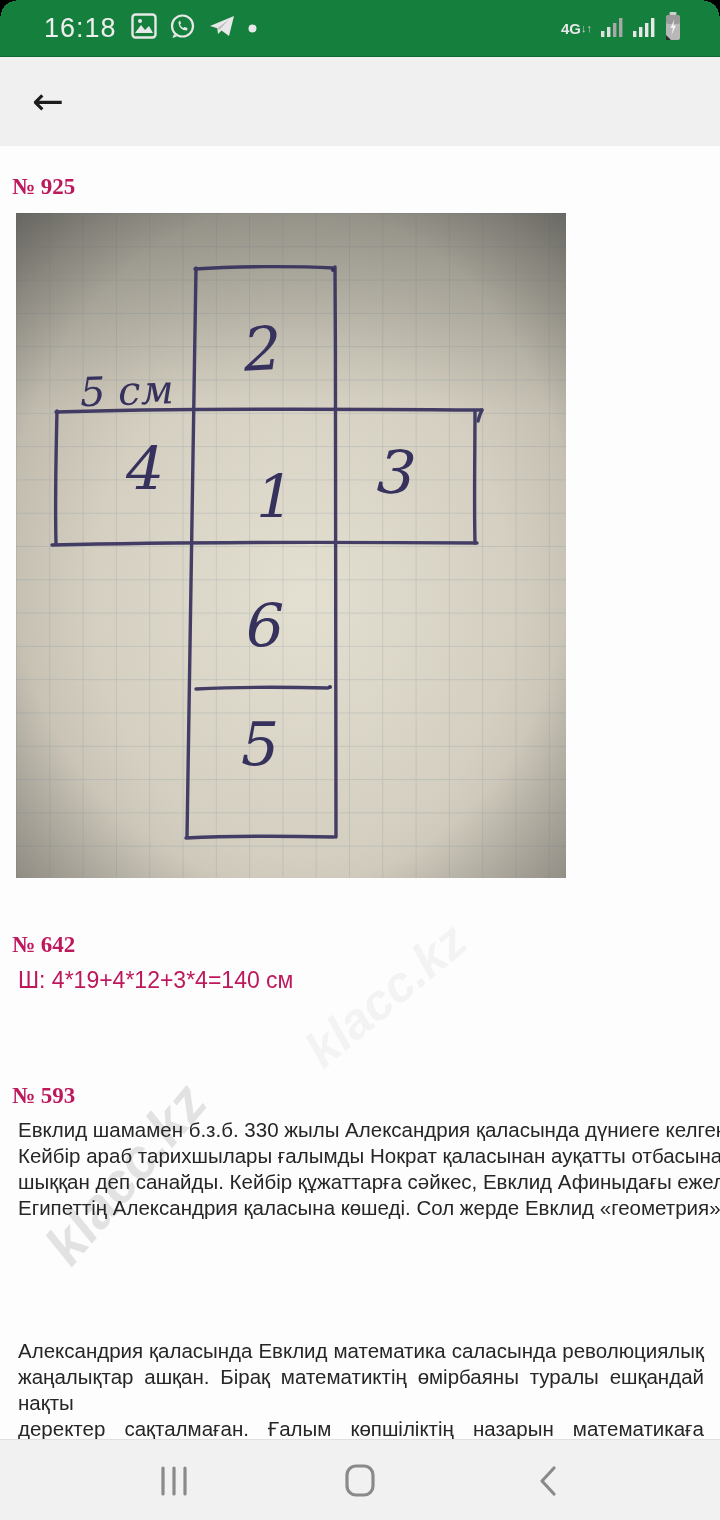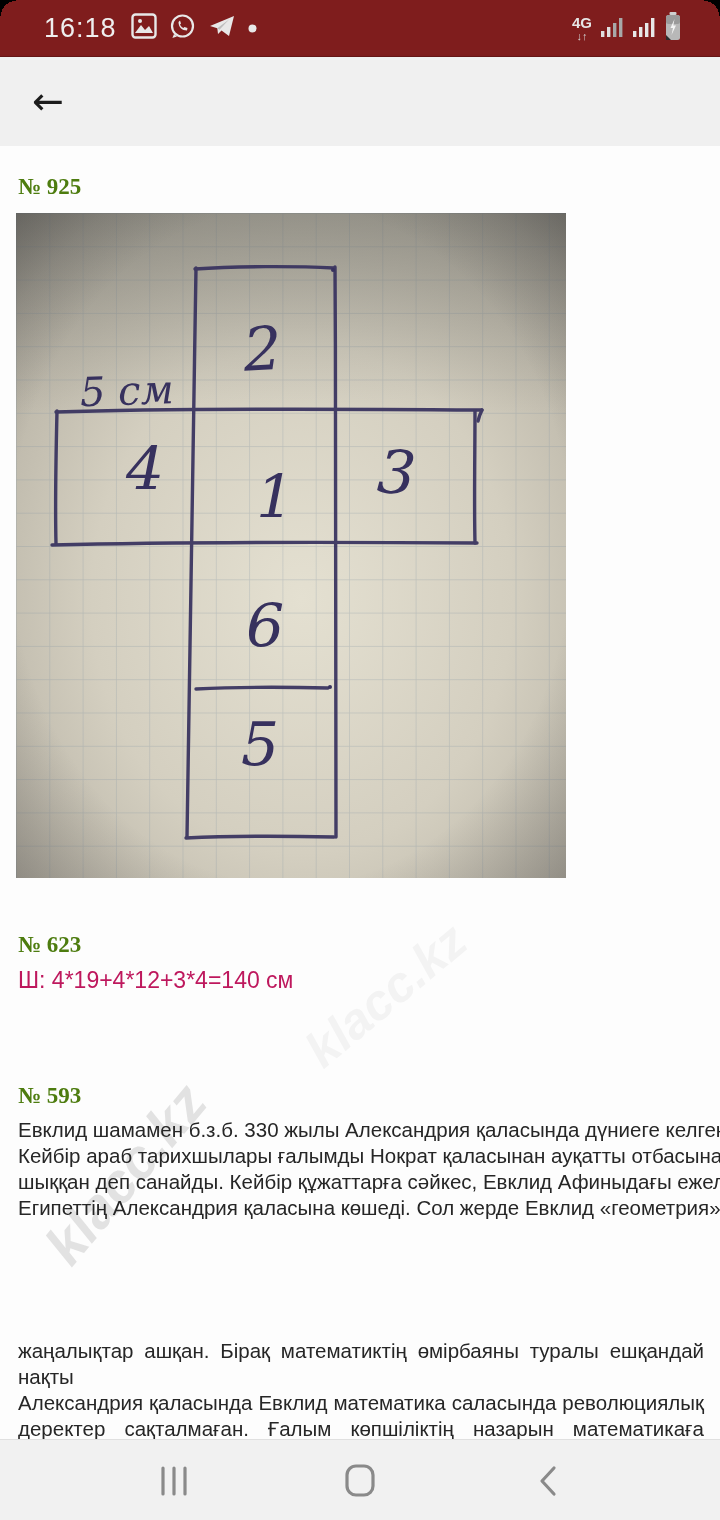--- a/index.html
+++ b/index.html
@@ -4,51 +4,51 @@
 <style>
   html,body{margin:0;padding:0;}
   body{
     width:720px;height:1520px;position:relative;overflow:hidden;
     background:#fdfdfd;
     font-family:"Liberation Sans","DejaVu Sans",sans-serif;
   }
   
   .status-bar{
     position:absolute;left:0;top:0;width:720px;height:57px;
-    background:#7f1d1d;color:#efefef;
+    background:#15803d;color:#efefef;
     display:flex;align-items:center;
     border-bottom:1px solid rgba(0,0,0,0.18);
     box-sizing:border-box;
   }
   .corner{position:absolute;top:0;width:16px;height:16px;background:#000;z-index:5;}
   .corner.left{left:0;-webkit-mask:radial-gradient(circle 16px at 16px 16px,transparent 15px,#000 15px);
                mask:radial-gradient(circle 16px at 16px 16px,transparent 15px,#000 15px);}
   .corner.right{right:0;-webkit-mask:radial-gradient(circle 16px at 0 16px,transparent 15px,#000 15px);
                mask:radial-gradient(circle 16px at 0 16px,transparent 15px,#000 15px);}
   .sb-time{font-size:27px;margin-left:44px;letter-spacing:1px;}
   .sb-icons-left{display:flex;align-items:center;gap:12px;margin-left:14px;}
   .sb-right{margin-left:auto;display:flex;align-items:center;gap:8px;margin-right:38px;}
-  .sb-net{display:flex;flex-direction:column;align-items:center;line-height:1;}
+  .sb-net{display:flex;flex-direction:row;align-items:center;line-height:1;}
   .sb-net .g4{font-size:15px;font-weight:bold;color:#e6e6e6;}
   .sb-net .arrows{font-size:11px;color:#d0d0d0;margin-top:1px;}
   
   .app-bar{
     position:absolute;left:0;top:57px;width:720px;height:89px;
     background:#f0f0f0;
     box-shadow:0 2px 5px rgba(0,0,0,0.16);
   }
   .back-btn{
     position:absolute;left:24px;top:22px;width:48px;height:44px;
     color:#1c1c1c;font-size:38px;line-height:44px;text-align:center;
     font-family:"DejaVu Sans",sans-serif;cursor:pointer;
   }
   
   .content{position:absolute;left:0;top:146px;width:720px;height:1293px;background:#fdfdfd;}
   .heading{
-    position:absolute;left:18px;color:#4d7c0f;
+    position:absolute;left:12px;color:#be185d;
     font-family:"Liberation Serif","DejaVu Serif",serif;
     font-weight:bold;font-size:23px;
   }
   .serif-line{
     position:absolute;left:18px;color:#be185d;
     font-family:Liberation Sans, sans-serif;
     font-size:23px;
   }
   .para{position:absolute;left:18px;width:686px;color:#262626;}
   .para .pline{font-size:20.5px;line-height:26px;white-space:nowrap;}
@@ -193,38 +193,38 @@
         <text x="227" y="157" font-size="60" transform="rotate(-3 240 130)">2</text>
         <text x="110" y="277" font-size="60">4</text>
         <text x="240" y="305" font-size="60">1</text>
         <text x="362" y="280" font-size="60" transform="rotate(4 375 255)">3</text>
         <text x="230" y="434" font-size="60">6</text>
         <text x="225" y="552" font-size="60">5</text>
       </g>
     </svg>
   </div>
 
-  <div class="heading" style="top:786px">№ 623</div>
+  <div class="heading" style="top:786px">№ 642</div>
   <div class="serif-line" style="top:821px">Ш: 4*19+4*12+3*4=140 см</div>
 
   <div class="watermark" style="left:18px;top:995px;">klacc.kz</div>
   <div class="watermark w2" style="left:290px;top:820px;">klacc.kz</div>
 
   <div class="heading" style="top:937px">№ 593</div>
 
   <div class="para" style="top:971px">
     <div class="pline">Евклид шамамен б.з.б. 330 жылы Александрия қаласында дүниеге келген.</div>
     <div class="pline">Кейбір араб тарихшылары ғалымды Нократ қаласынан ауқатты отбасынан</div>
     <div class="pline">шыққан деп санайды. Кейбір құжаттарға сәйкес, Евклид Афиныдағы ежелгі</div>
     <div class="pline">Египеттің Александрия қаласына көшеді. Сол жерде Евклид «геометрия» деп</div>
   </div>
 
   <div class="para justified" style="top:1192px">
+    <div class="pline">Александрия қаласында Евклид математика саласында революциялық</div>
     <div class="pline">жаңалықтар ашқан. Бірақ математиктің өмірбаяны туралы ешқандай нақты</div>
-    <div class="pline">Александрия қаласында Евклид математика саласында революциялық</div>
     <div class="pline">деректер сақталмаған. Ғалым көпшіліктің назарын математикаға аударып, осы</div>
     <div class="pline">ғылымды жаңа деңгейге көтеріп, көптеген теоремаларды дәлелдеген. Ол</div>
   </div>
 
 </div>
 
 <div class="nav-bar">
   <div class="nav-item" style="left:114px">
     <svg width="34" height="30" viewBox="0 0 34 30">
       <g stroke="#8a8a8a" stroke-width="3.2" stroke-linecap="round">

